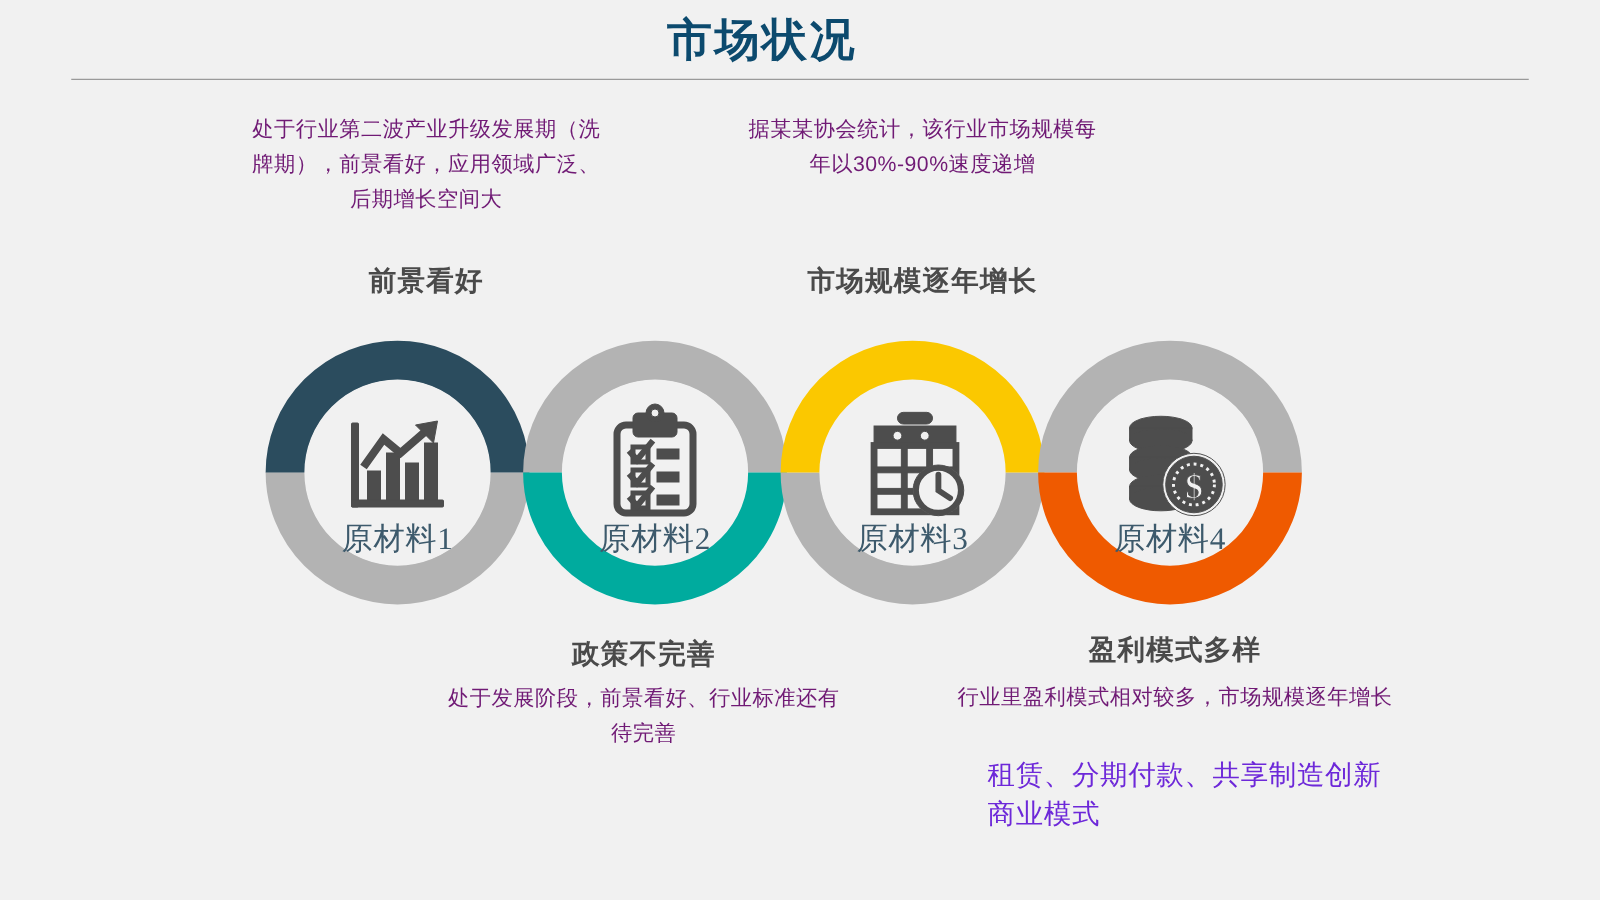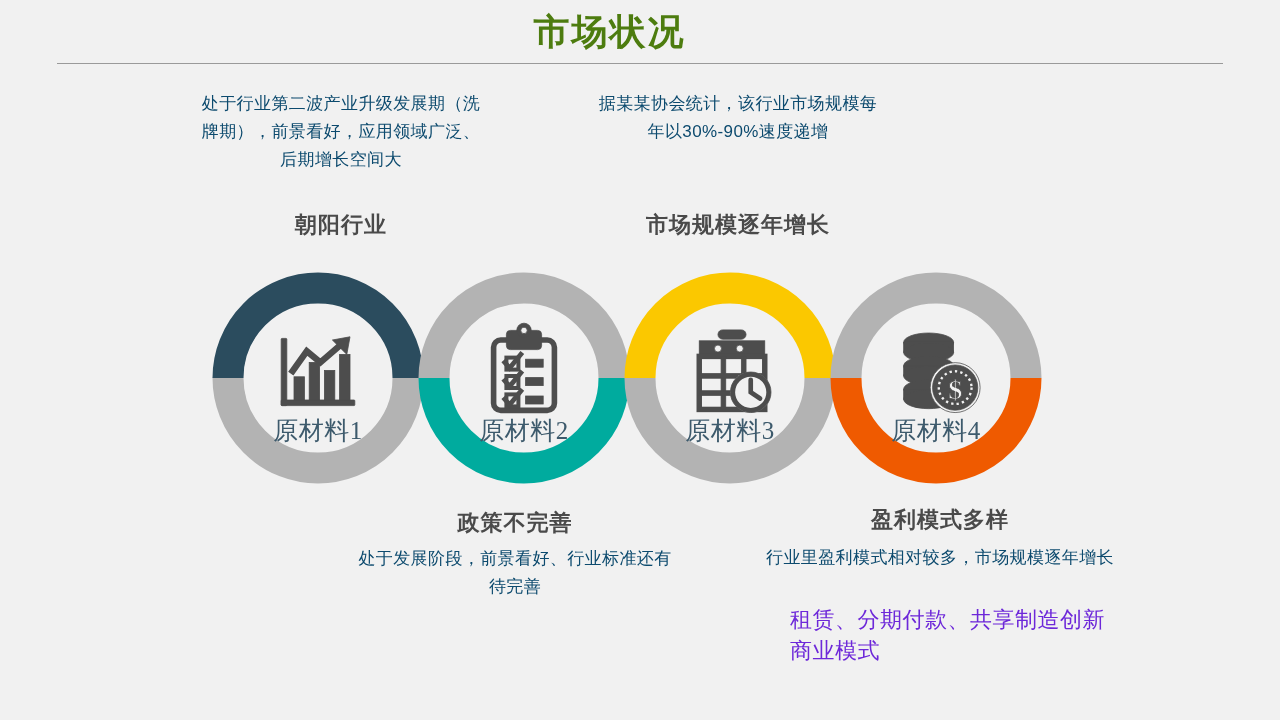--- a/index.html
+++ b/index.html
@@ -8,33 +8,33 @@
     background:#f1f1f1;
     font-family:"Liberation Sans","DejaVu Sans",sans-serif;
     position:relative;
     overflow:hidden;
   }
   
   #page-title{
     position:absolute; top:8px; left:0; width:1219px;
     text-align:center;
     font-size:36px; font-weight:bold;
-    color:#4d7c0f;
+    color:#0c4a6e;
     letter-spacing:2px;
     line-height:48px;
   }
   #title-rule{
     position:absolute; top:63px; left:57px; width:1166px; height:1px;
     background:#9a9a9a;
   }
   
   .callout-body{
     position:absolute;
     font-size:17px;
-    color:#0c4a6e;
+    color:#701a75;
     line-height:28px;
     text-align:center;
     letter-spacing:0.4px;
   }
   .callout-heading{
     position:absolute;
     font-size:22px;
     font-weight:bold;
     color:#4a4a4a;
     text-align:center;
@@ -79,21 +79,21 @@
     letter-spacing:0.5px;
   }
 </style>
 </head>
 <body>
 
 <div id="page-title">市场状况</div>
 <div id="title-rule"></div>
 
 <div class="callout-body" id="callout-1-body">处于行业第二波产业升级发展期（洗牌期），前景看好，应用领域广泛、后期增长空间大</div>
-<div class="callout-heading" id="callout-1-heading">朝阳行业</div>
+<div class="callout-heading" id="callout-1-heading">前景看好</div>
 
 <div class="callout-body" id="callout-2-body">据某某协会统计，该行业市场规模每年以30%-90%速度递增</div>
 <div class="callout-heading" id="callout-2-heading">市场规模逐年增长</div>
 
 <svg id="rings-svg" viewBox="0 0 1280 720">
   <defs>
 
     <g id="ico-chart">
       <rect x="-46" y="-42" width="7" height="84" rx="1"></rect>
       <rect x="-46" y="35" width="92" height="7" rx="1"></rect>

